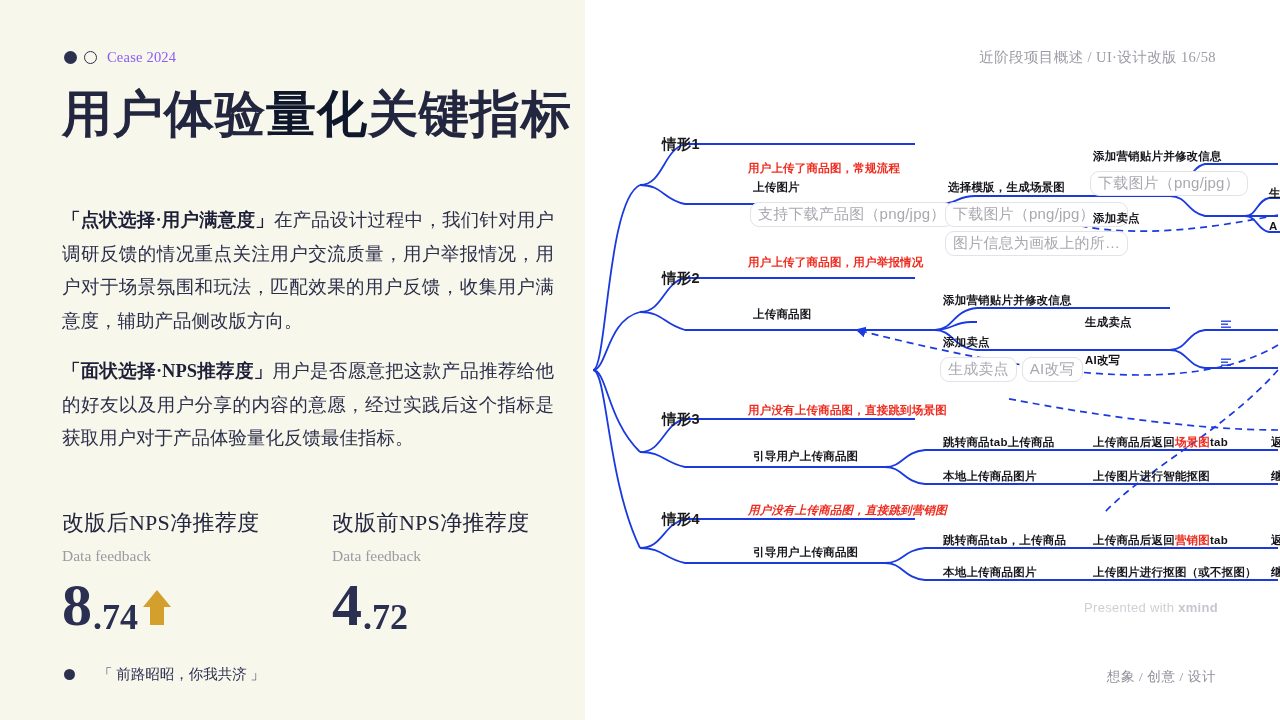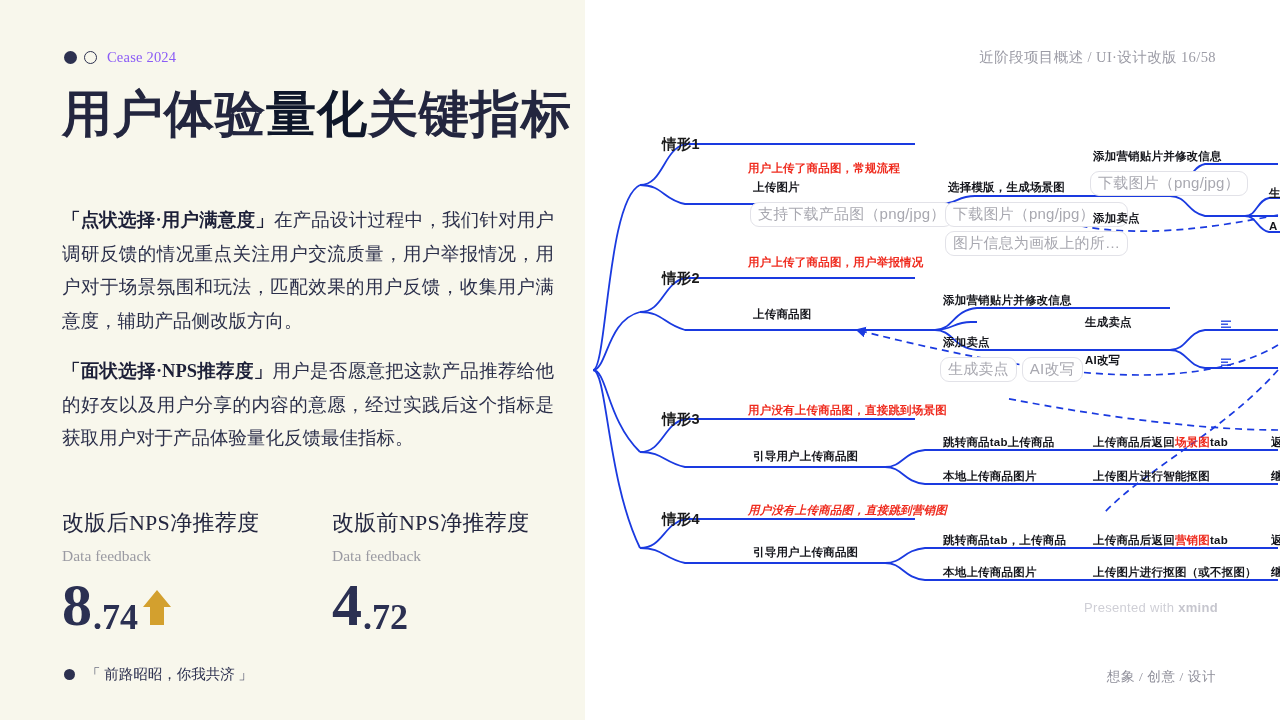--- a/index.html
+++ b/index.html
@@ -65,21 +65,21 @@
     margin-top:12px; display:flex; align-items:flex-end;
     color:#2b3052; font-family:"Liberation Serif", serif;
   }
   .stat-int{ font-size:60px; font-weight:700; line-height:.95; }
   .stat-dec{ font-size:36px; font-weight:700; line-height:.95; margin-left:1px; }
   #stat-arrow{ margin-left:4px; margin-bottom:4px; }
 
   
   #left-footer{
     position:absolute; left:64px; top:665px;
-    display:flex; align-items:center; gap:11px;
+    display:flex; align-items:center; gap:23px;
   }
   #left-footer-dot{ width:11px; height:11px; border-radius:50%; background:#2d3150; }
   #left-footer-text{ font-size:14.5px; color:#2d3150; font-family:"Liberation Serif", serif; }
 
   
   #slide-meta{
     position:absolute; right:64px; top:48px;
     font-size:14.5px; color:#9b9ba5; letter-spacing:.4px;
     font-family:"Liberation Serif", serif; white-space:nowrap;
   }

